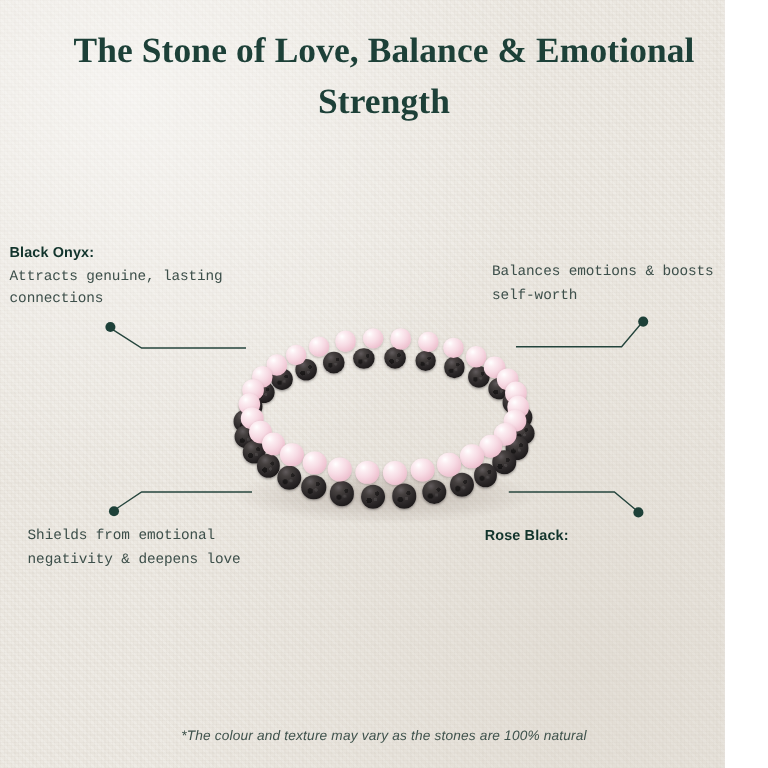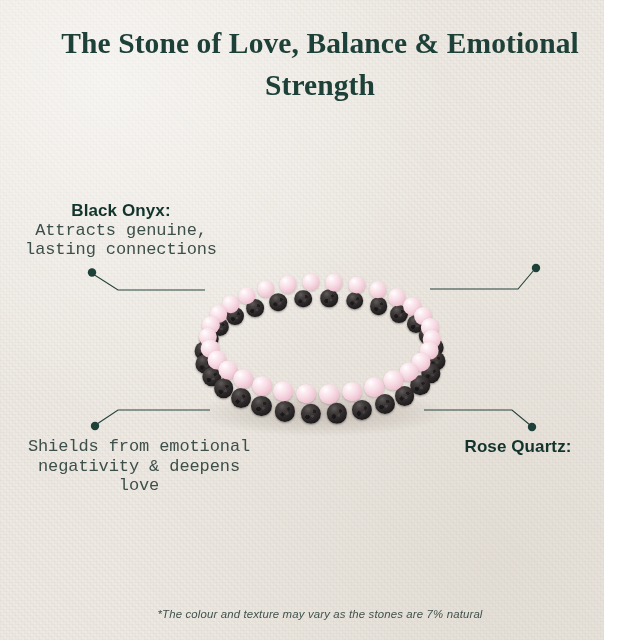--- a/index.html
+++ b/index.html
@@ -39,24 +39,23 @@
     font-size: 29.5px;
     line-height: 42px;
     letter-spacing: 0.1px;
     color: #1d4038;
   }
 
   
   .callout {
     position: absolute;
     color: #3d4f4a;
-    font-size: 17px;
+    font-size: 12px;
     line-height: 19.5px;
     letter-spacing: -0.1px;
-    text-align: center;
   }
   .callout .heading {
     display: block;
     font-weight: bold;
     color: #12342c;
     letter-spacing: 0.1px;
   }
   .callout .body {
     display: block;
     font-family: Liberation Mono, monospace;
@@ -231,24 +230,27 @@
         <div class="bead pink" style="width: 19.7497px; height: 19.7497px; left: 128.068px; top: 153.565px;"></div>
         <div class="bead pink" style="width: 19.7552px; height: 19.7552px; left: 151.477px; top: 153.799px;"></div>
       </div>
   </div>
 
   <div class="callout" id="callout-top-left">
     <span class="heading">Black Onyx:</span>
     <span class="body">Attracts genuine, lasting connections</span>
   </div>
 
+  <div class="callout" id="callout-top-right">
+    <span class="body">Balances emotions &amp; boosts self-worth</span>
+  </div>
 
   <div class="callout" id="callout-bottom-left">
     <span class="body">Shields from emotional negativity &amp; deepens love</span>
   </div>
 
   <div class="callout" id="callout-bottom-right">
-    <span class="heading">Rose Quartz:</span>
-  </div>
-
-  <div id="footer-note">*The colour and texture may vary as the stones are 7% natural</div>
+    <span class="heading">Rose Black:</span>
+  </div>
+
+  <div id="footer-note">*The colour and texture may vary as the stones are 100% natural</div>
 
 </div>
 
 </body></html>

